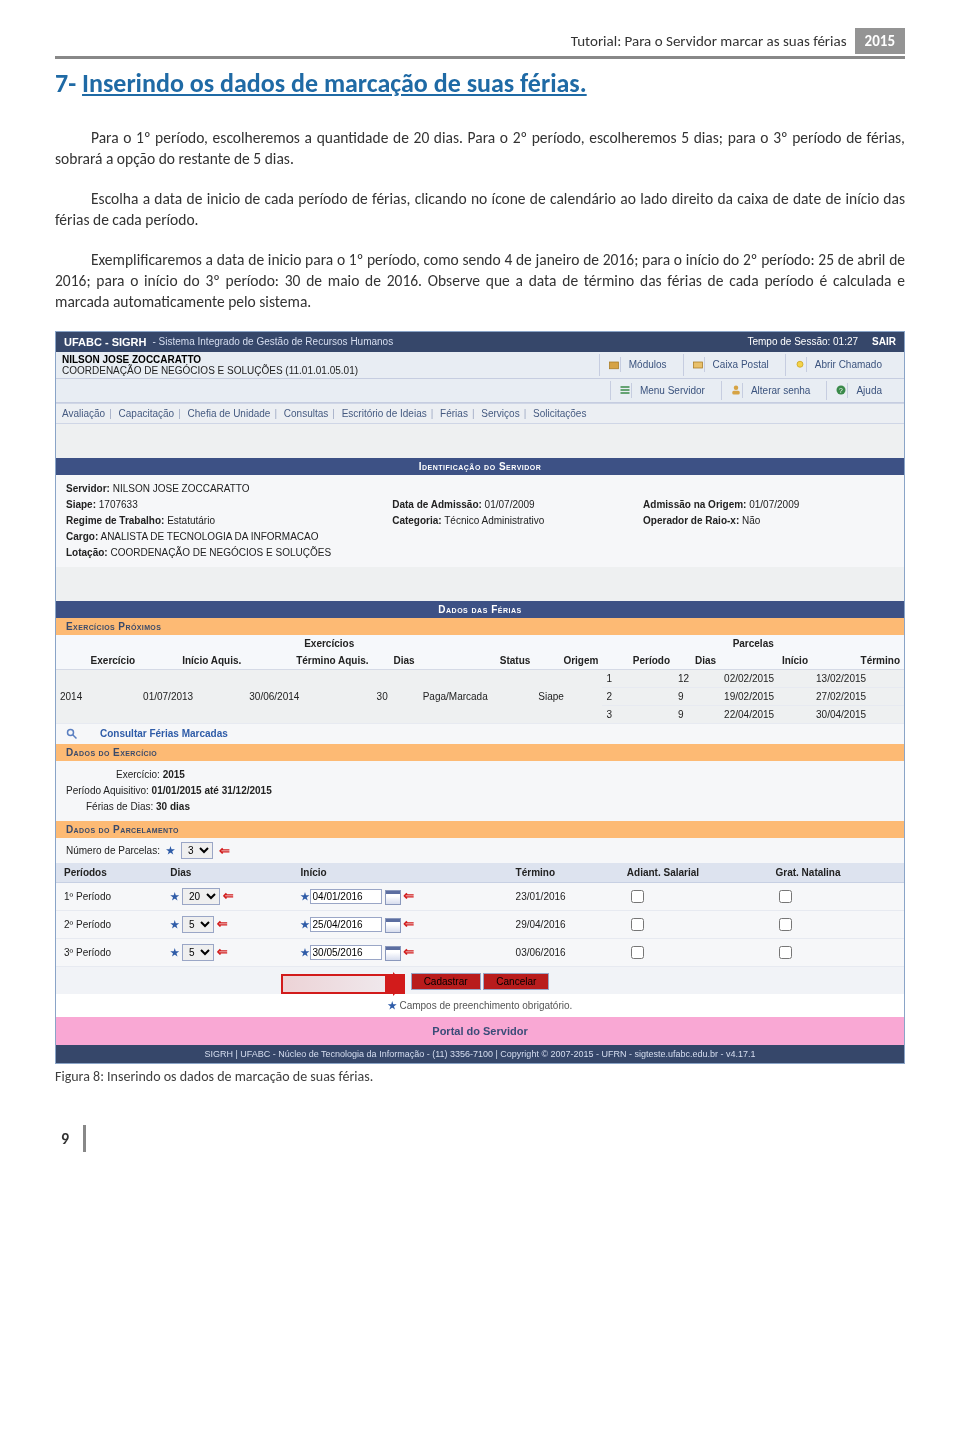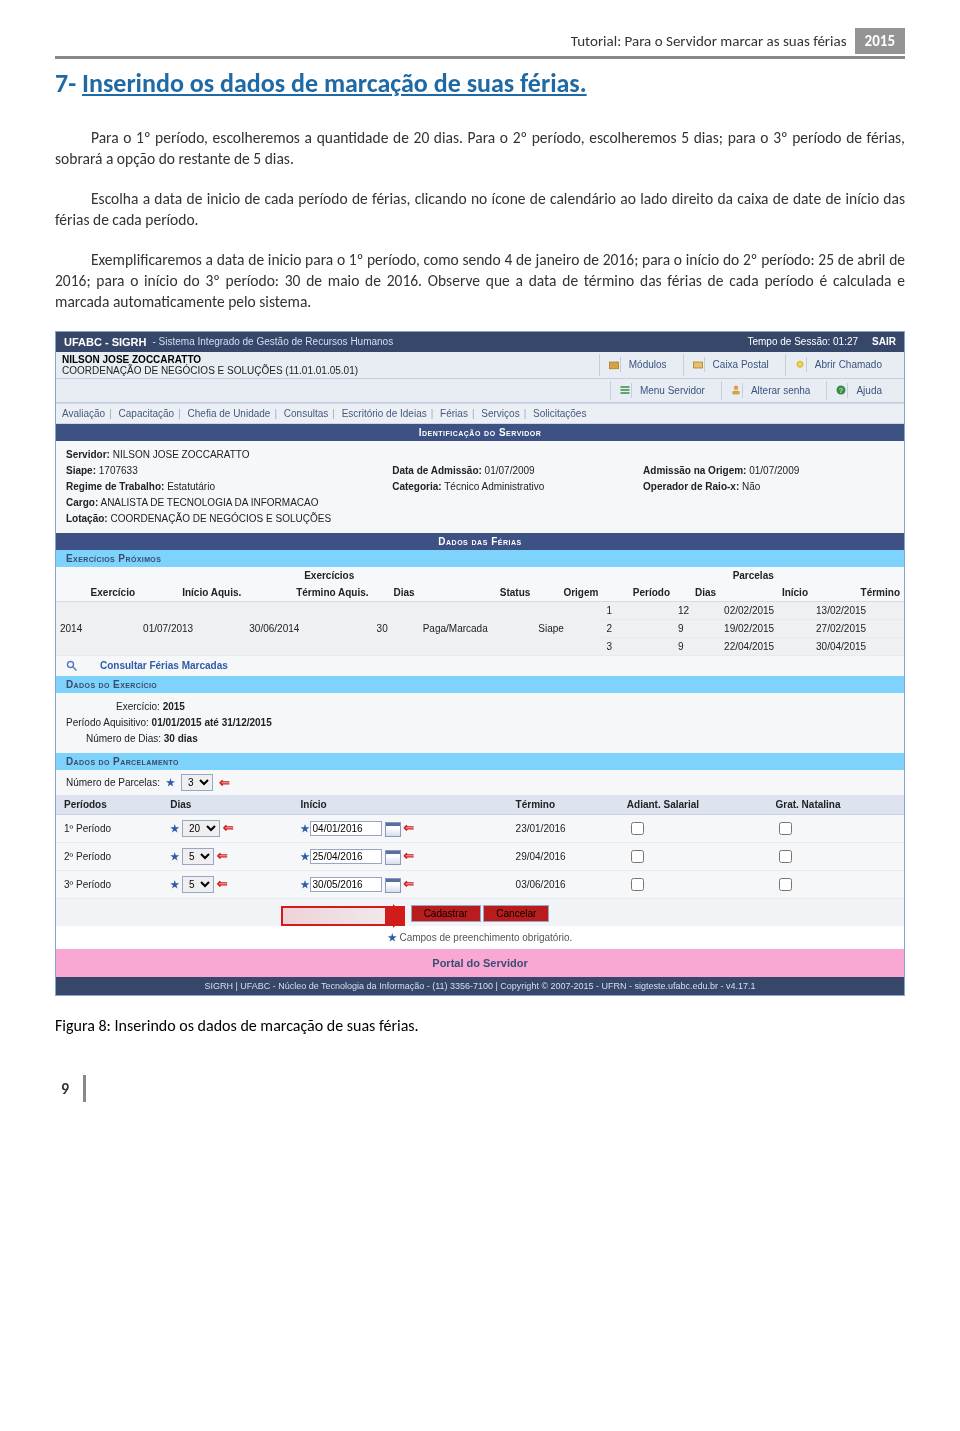--- a/index.html
+++ b/index.html
@@ -6,43 +6,43 @@
   .page{width:960px;margin:0 auto;padding:28px 55px 40px;box-sizing:border-box;}
   .doc-head{border-bottom:3px solid #888;padding-bottom:2px;margin-bottom:8px;}
   .doc-head-inner{display:flex;justify-content:flex-end;align-items:stretch;font-size:15px;}
   .doc-title{padding:4px 8px;color:#333;}
   .doc-year{background:#949494;color:#fff;padding:4px 10px;font-weight:600;}
   h2.section{color:#1f6aa5;font-size:26px;font-weight:600;margin:0 0 28px;}
   h2.section .num{color:#1f6aa5;text-decoration:none;}
   h2.section .txt{text-decoration:underline;}
   p.body{font-size:15.5px;line-height:1.38;text-align:justify;margin:0 0 18px;color:#333;}
   .indent{text-indent:36px;}
-  .fig-caption{color:#000000;font-size:16px;margin-top:20px;}
+  .fig-caption{color:#404040;font-size:14px;margin-top:4px;}
   .pagenum{margin-top:40px;}
   .pagenum span{display:inline-block;border-right:3px solid #888;padding:4px 14px 4px 6px;font-weight:700;color:#333;}
 
   
   .shot{border:1px solid #8aa4c7;font-family:Verdana,Arial,sans-serif;font-size:10px;color:#222;background:#eef0f1;}
   .topbar{background:#36476a;color:#fff;padding:4px 8px;display:flex;align-items:center;}
   .topbar .brand{font-weight:700;font-size:11px;}
   .topbar .sub{font-size:10px;margin-left:6px;color:#d6def0;}
   .topbar .right{margin-left:auto;font-size:10px;}
   .topbar .sair{font-weight:700;margin-left:14px;color:#fff;}
   .userrow{background:#e8edf3;border-bottom:1px solid #c6cde0;display:flex;padding:2px 6px;font-size:10px;}
   .userrow .l{flex:1;}
   .userrow .l .name{color:#000;font-weight:700;}
   .userrow .links{display:flex;gap:0;}
   .userrow .links span{border-left:1px solid #c6cde0;padding:2px 8px;color:#3b537e;display:flex;align-items:center;gap:0;}
   .menubar{background:#eceff3;border-top:1px solid #cfd6e6;border-bottom:1px solid #cfd6e6;padding:4px 6px;color:#455a80;font-size:10px;}
   .menubar i{font-style:normal;margin:0 4px;color:#a0aac4;}
-  .band{background:#3d5185;color:#fff;text-align:center;font-size:10px;font-weight:700;letter-spacing:.5px;padding:3px 0;font-variant:small-caps;}
+  .band{background:#3d5185;color:#fff;text-align:center;font-size:10px;font-weight:700;letter-spacing:.5px;padding:3px 0;font-variant:small-caps;margin-top:34px;}
   .box{background:#f6f7f9;padding:6px 10px;font-size:10px;line-height:1.6;}
   .box b{font-weight:700;}
   .grid3{display:grid;grid-template-columns:1.3fr 1fr 1fr;}
-  .subhead{background:#7dd3fc;font-weight:700;font-size:10px;padding:3px 10px;color:#3a4a6a;letter-spacing:.4px;font-variant:small-caps;}
+  .subhead{background:#fdba74;font-weight:700;font-size:10px;padding:3px 10px;color:#3a4a6a;letter-spacing:.4px;font-variant:small-caps;}
   table.tbl{width:100%;border-collapse:collapse;font-size:10px;}
   table.tbl thead th{font-weight:700;text-align:right;padding:3px 4px;border-bottom:1px solid #d5dae6;background:#f6f8fb;}
   table.tbl thead th.ghead{text-align:center;border-bottom:none;font-weight:700;}
   table.tbl td{padding:3px 4px;border-bottom:1px solid #e7eaf1;}
   .link{color:#2f5ca8;padding:4px 10px;background:#f6f7f9;display:flex;align-items:center;gap:22px;font-size:10px;}
   .parc .row{display:flex;align-items:center;gap:6px;padding:4px 10px;background:#f6f7f9;}
   .star{color:#2f5ca8;font-weight:700;}
   select,input[type=text]{font-size:10px;border:1px solid #9aa6c6;padding:1px 2px;font-family:inherit;}
   .arrow{color:#d21b1b;font-weight:700;font-size:13px;letter-spacing:-2px;}
   table.per{width:100%;border-collapse:collapse;font-size:10px;}
@@ -221,21 +221,21 @@
           <circle cx="6" cy="6" r="4" fill="none" stroke="#5a7fc1" stroke-width="2"></circle>
           <line x1="9" y1="9" x2="14" y2="14" stroke="#5a7fc1" stroke-width="2"></line>
         </svg>
       <b>Consultar Férias Marcadas</b>
     </div>
 
     <div class="subhead">Dados do Exercício</div>
     <div class="box">
       <div style="padding-left:50px;"><span>Exercício:</span> <b>2015</b></div>
       <div><span>Período Aquisitivo:</span> <b>01/01/2015 até 31/12/2015</b></div>
-      <div style="padding-left:20px;"><span>Número de Dias:</span> <b>30 dias</b></div>
+      <div style="padding-left:20px;"><span>Férias de Dias:</span> <b>30 dias</b></div>
     </div>
 
     <div class="subhead">Dados do Parcelamento</div>
     <div class="parc">
       <div class="row">
         <span>Número de Parcelas:</span>
         <span class="star">★</span>
         <select><option>3</option></select>
         <span class="arrow">⇐</span>
       </div>

